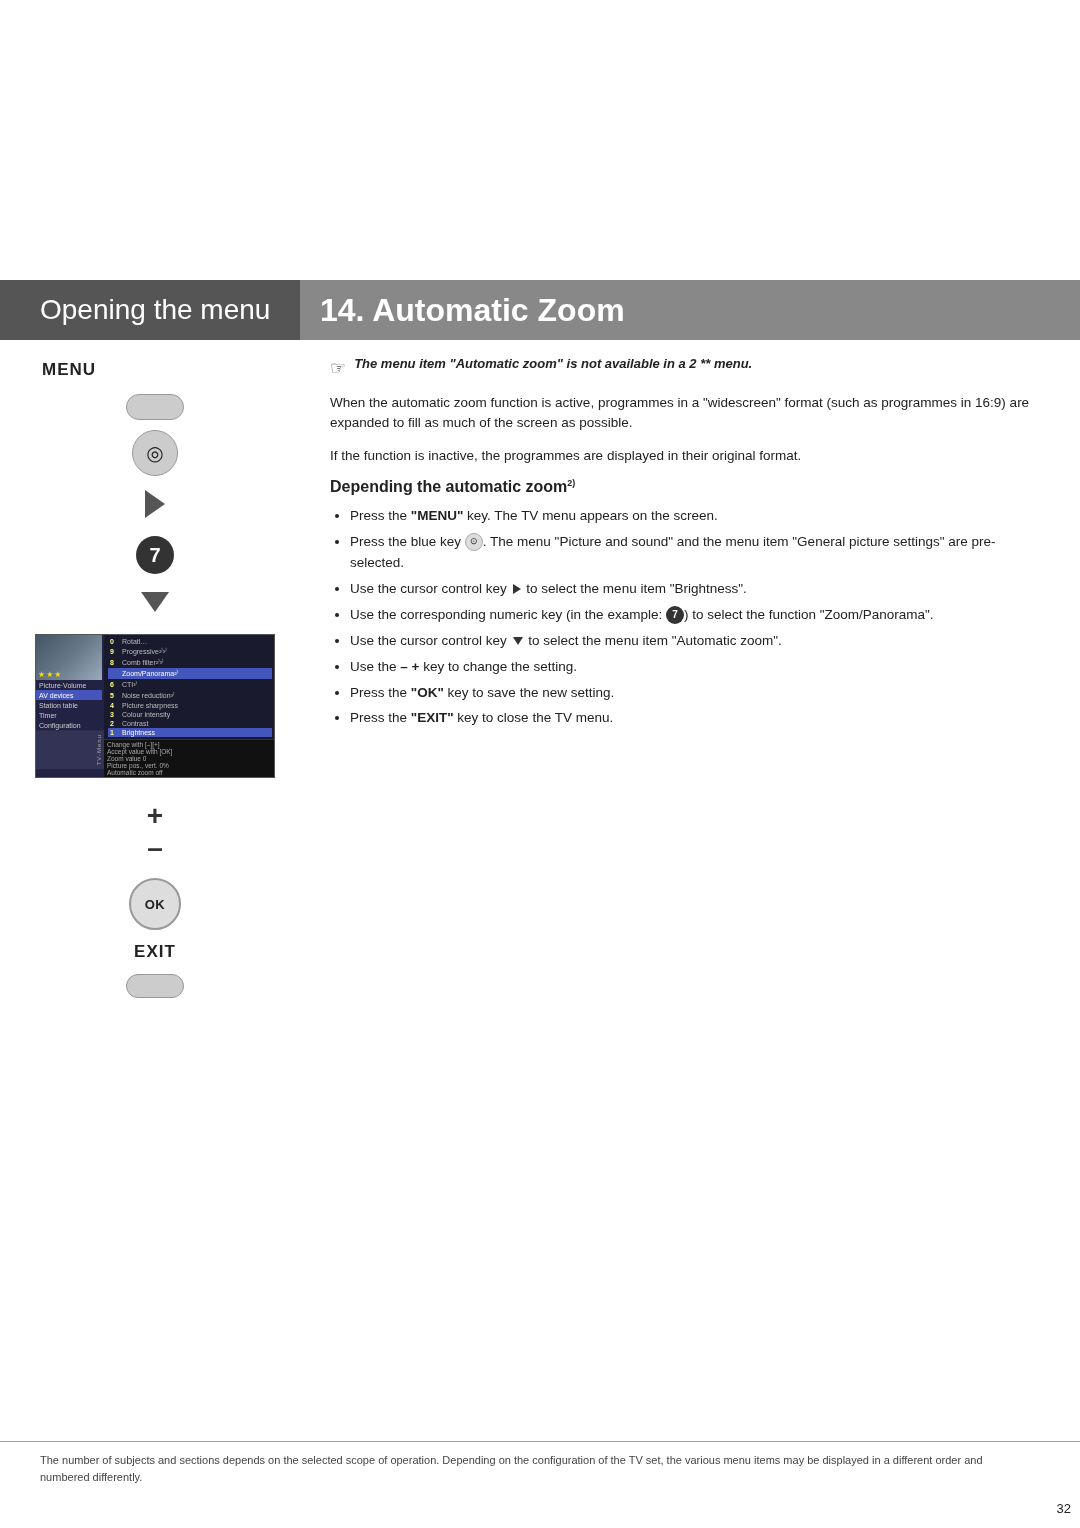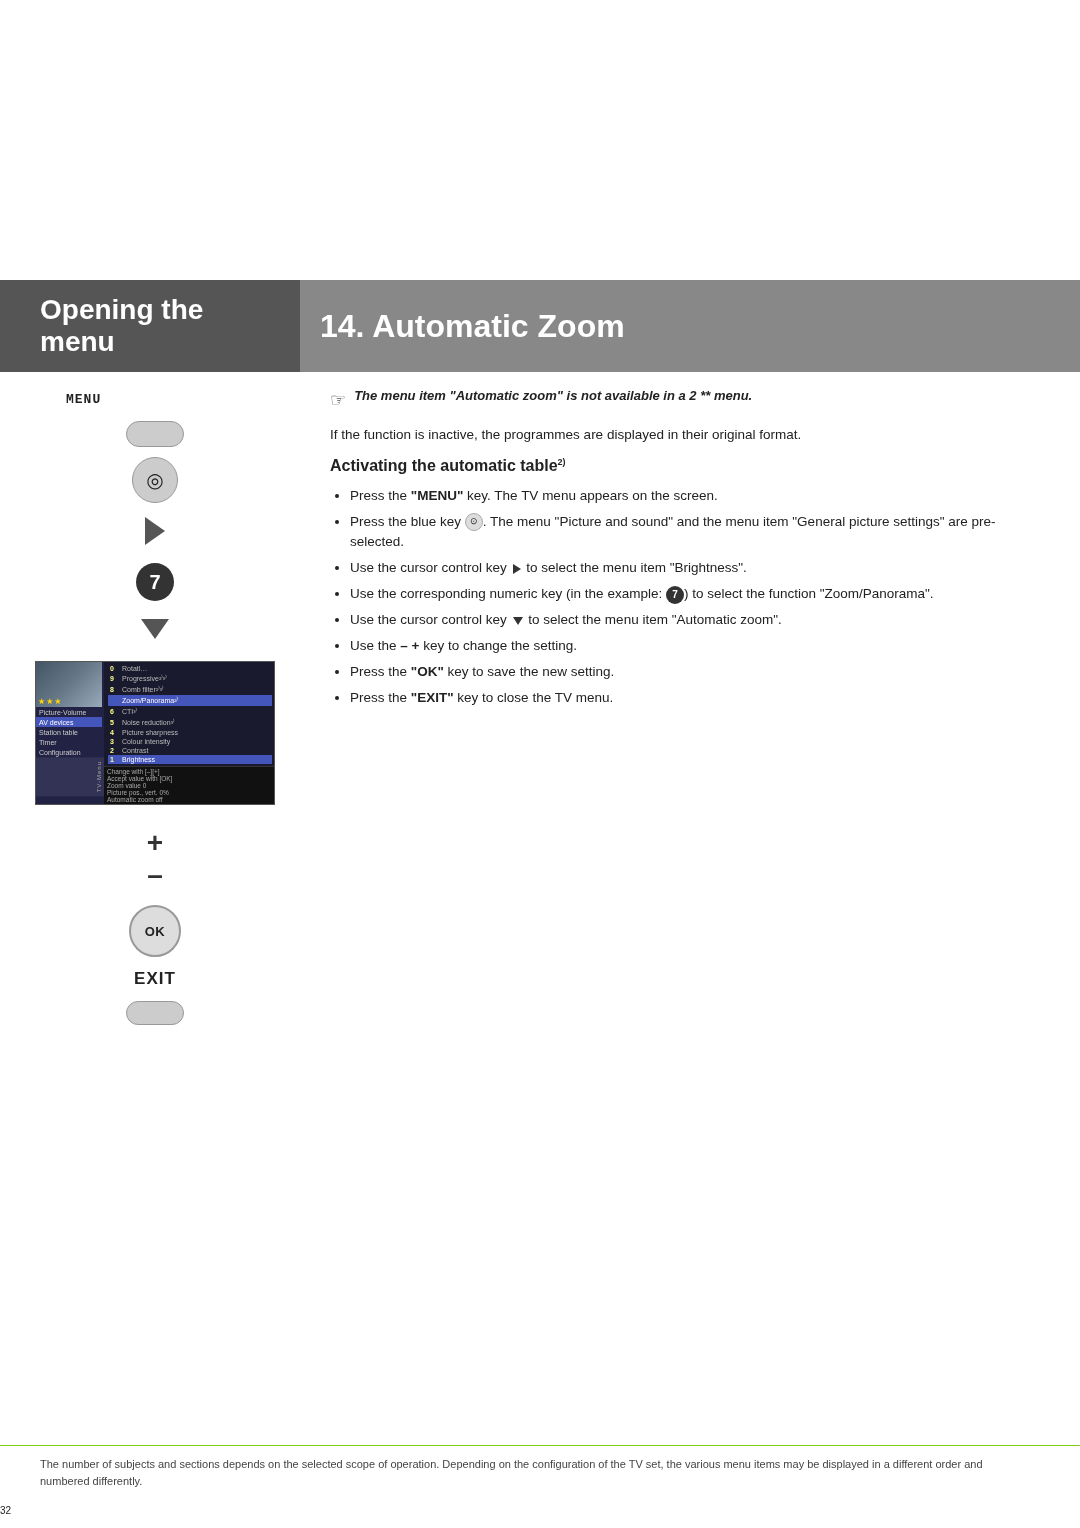--- a/index.html
+++ b/index.html
@@ -25,21 +25,21 @@
       display: flex;
       width: 100%;
       margin-top: 280px;
     }
 
     .header-left {
       width: 300px;
       background: #555;
       color: #fff;
       font-size: 28px;
-      font-weight: bold;
+      font-weight: normal;
       padding: 14px 20px 14px 40px;
       display: flex;
       align-items: center;
     }
 
     .header-right {
       flex: 1;
       background: #888;
       color: #fff;
       font-size: 32px;
@@ -61,28 +61,27 @@
     .left-sidebar {
       width: 300px;
       padding: 20px 30px 20px 40px;
       display: flex;
       flex-direction: column;
       align-items: center;
       gap: 10px;
     }
 
     .menu-label {
-      font-size: 13px;
+      font-size: 17px;
       font-weight: bold;
       letter-spacing: 1px;
       text-transform: uppercase;
       margin-bottom: 4px;
       align-self: flex-start;
-      margin-left: 26px;
-      font-family: Liberation Mono, monospace;
+      margin-left: 2px;
     }
 
     
     .btn-oval {
       width: 58px;
       height: 26px;
       background: #ccc;
       border-radius: 13px;
       border: 1px solid #999;
     }
@@ -305,23 +304,23 @@
     
     .footnotes {
       padding: 10px 50px 10px 40px;
       font-size: 11px;
       color: #444;
       border-top: 1px solid #84cc16;
       line-height: 1.5;
     }
 
     .page-number {
-      text-align: left;
-      font-size: 10px;
-      padding: 6px 0 12px 0;
+      text-align: right;
+      font-size: 13px;
+      padding: 6px 9px 12px 0;
     }
 
     
     .tv-screen {
       width: 240px;
       background: #1a1a2e;
       border: 1px solid #555;
       font-size: 7.5px;
       color: #fff;
       margin: 8px 0;
@@ -550,24 +549,25 @@
 
     <div class="right-content">
 
       <div class="note-box">
         <span class="note-icon">☞</span>
         <span class="note-text">
           <em><strong>The menu item "Automatic zoom" is not available in a 2 ** menu.</strong></em>
         </span>
       </div>
 
+      <p class="body-text">When the automatic zoom function is active, programmes in a "widescreen" format (such as programmes in 16:9) are expanded to fill as much of the screen as possible.</p>
       <p class="body-text">If the function is inactive, the programmes are displayed in their original format.</p>
 
       <div class="section-heading">
-        <span>Activating the automatic table</span><span class="sup-num">2)</span>
+        <span>Depending the automatic zoom</span><span class="sup-num">2)</span>
       </div>
 
       <ul class="bullet-list">
         <li>
           Press the <strong>"MENU"</strong> key. The TV menu appears on the screen.
         </li>
         <li>
           Press the blue key <span class="inline-icon-circle">⊙</span>. The menu "Picture and sound" and the menu item "General picture settings" are pre-selected.
         </li>
         <li>

